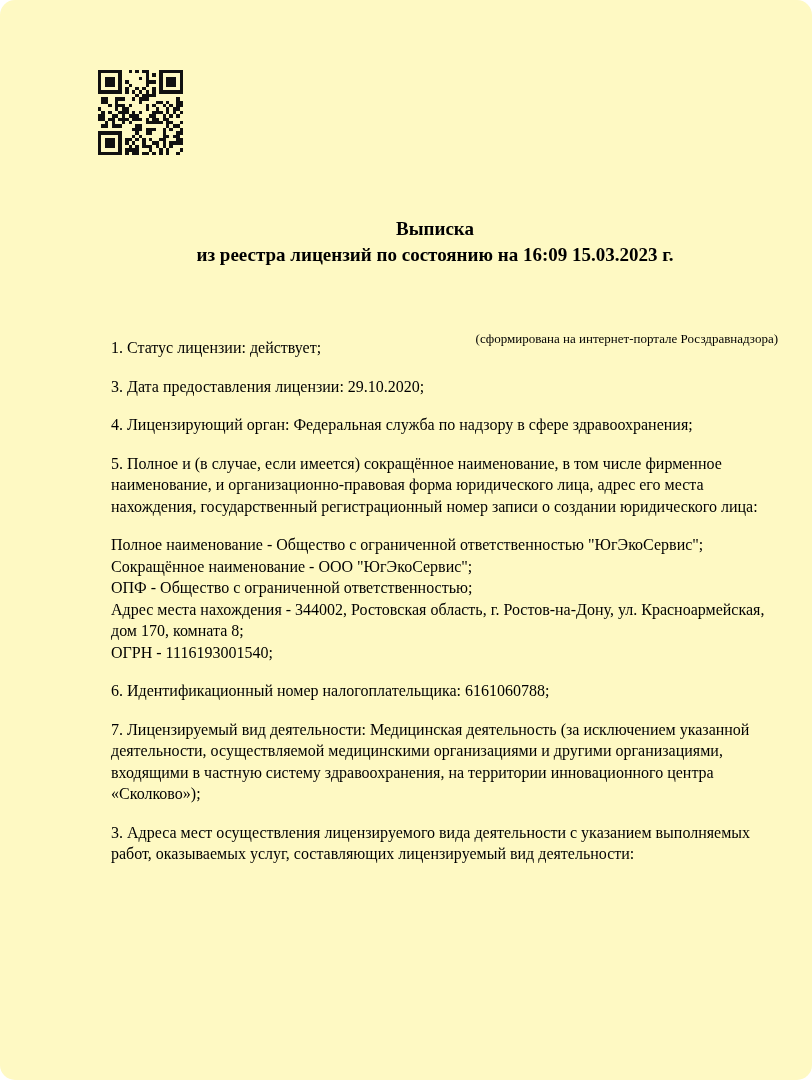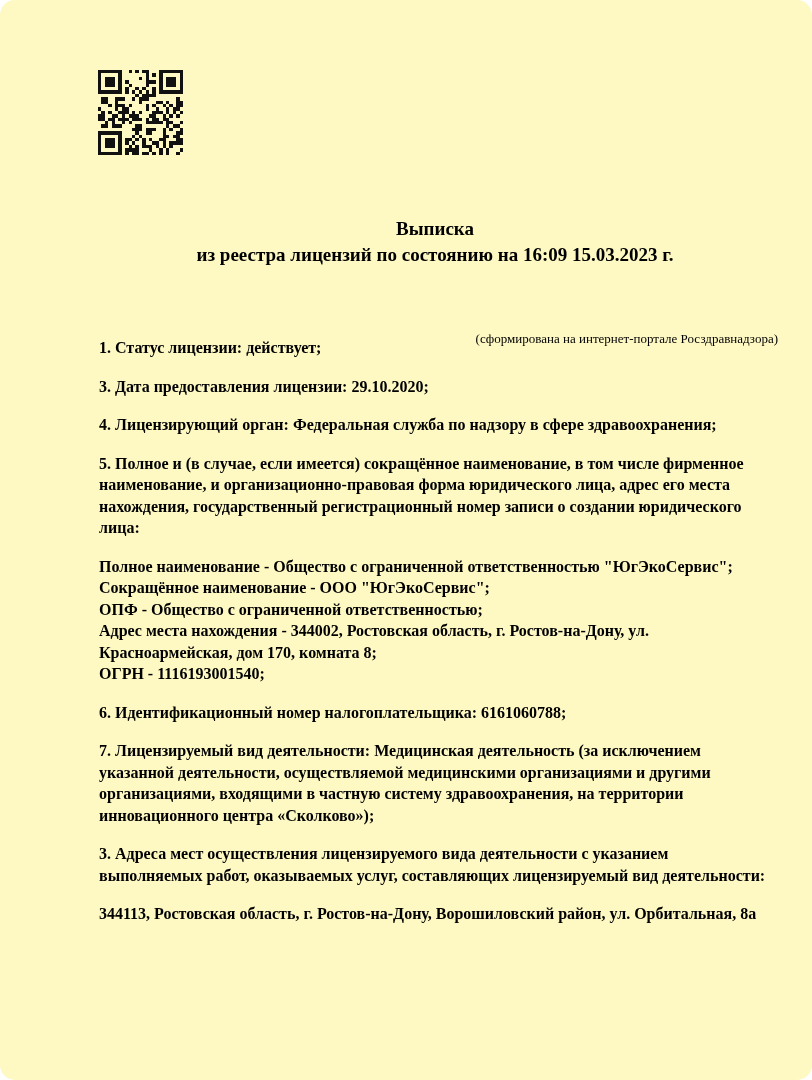--- a/index.html
+++ b/index.html
@@ -56,23 +56,22 @@
   }
   .content {
     position: absolute;
     left: 95px;
     top: 337px;
     width: 680px;
     font-size: 16px;
     line-height: 21.5px;
   }
   .content p {
-    margin: 0 0 17px 4px;
+    margin: 0 0 17px 16px;
     white-space: pre-line;
-    font-weight: bold;
   }
 </style>
 </head>
 <body>
 
 <div class="page">
 
   <div class="qr">
     <svg id="qr-svg" viewBox="0 0 25 25" shape-rendering="crispEdges">
         <rect x="0" y="0" width="1" height="1"></rect>
@@ -385,16 +384,15 @@
     <p>4. Лицензирующий орган: Федеральная служба по надзору в сфере здравоохранения;</p>
     <p>5. Полное и (в случае, если имеется) сокращённое наименование, в том числе фирменное наименование, и организационно-правовая форма юридического лица, адрес его места нахождения, государственный регистрационный номер записи о создании юридического лица:</p>
     <p>Полное наименование - Общество с ограниченной ответственностью "ЮгЭкоСервис";
 Сокращённое наименование - ООО "ЮгЭкоСервис";
 ОПФ - Общество с ограниченной ответственностью;
 Адрес места нахождения - 344002, Ростовская область, г. Ростов-на-Дону, ул. Красноармейская, дом 170, комната 8;
 ОГРН - 1116193001540;</p>
     <p>6. Идентификационный номер налогоплательщика: 6161060788;</p>
     <p>7. Лицензируемый вид деятельности: Медицинская деятельность (за исключением указанной деятельности, осуществляемой медицинскими организациями и другими организациями, входящими в частную систему здравоохранения, на территории инновационного центра «Сколково»);</p>
     <p>3. Адреса мест осуществления лицензируемого вида деятельности с указанием выполняемых работ, оказываемых услуг, составляющих лицензируемый вид деятельности:</p>
-    <p>344113, Ростовская область, г. Ростов-на-Дону, Ворошиловский район, ул. Орбитальная, 8а</p>
   </div>
 
 </div>
 
 </body></html>

